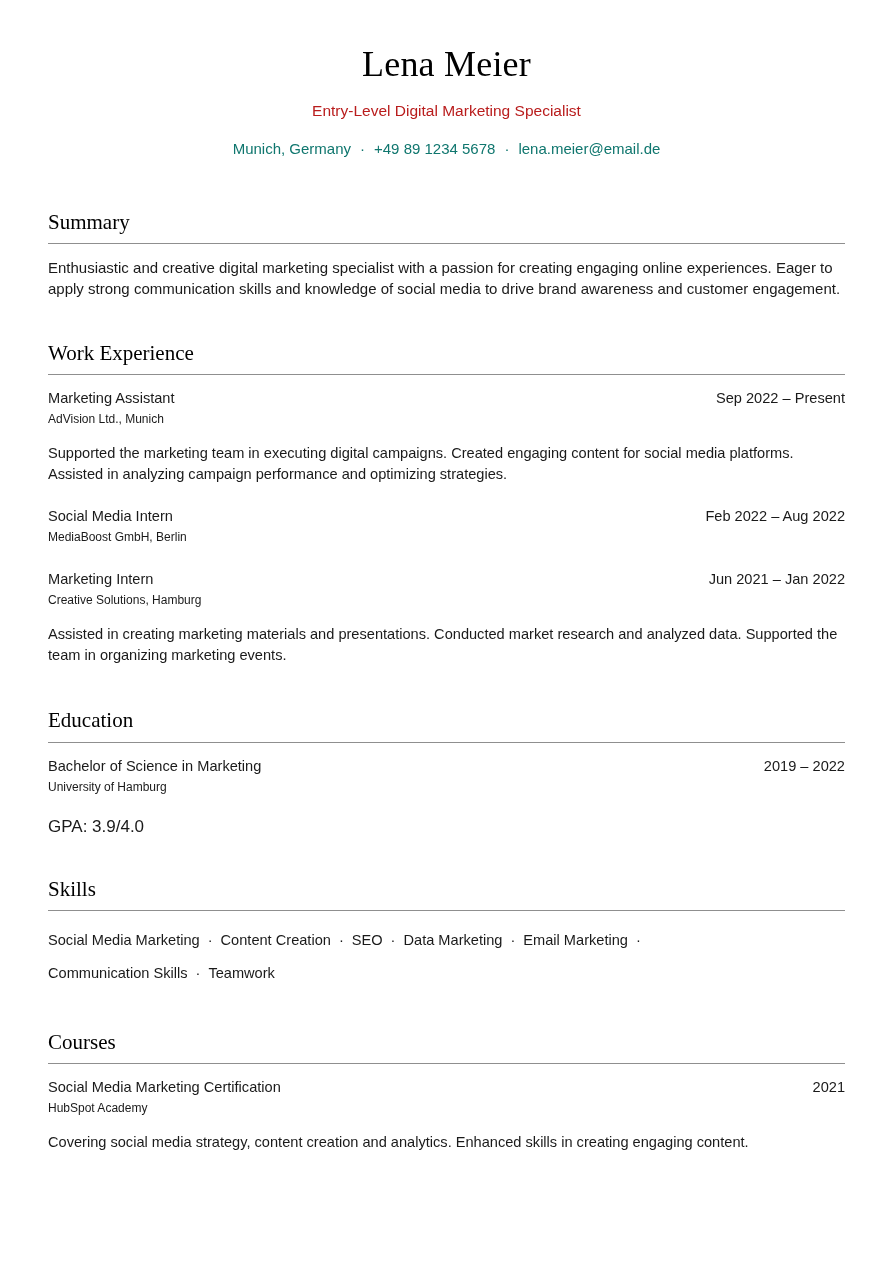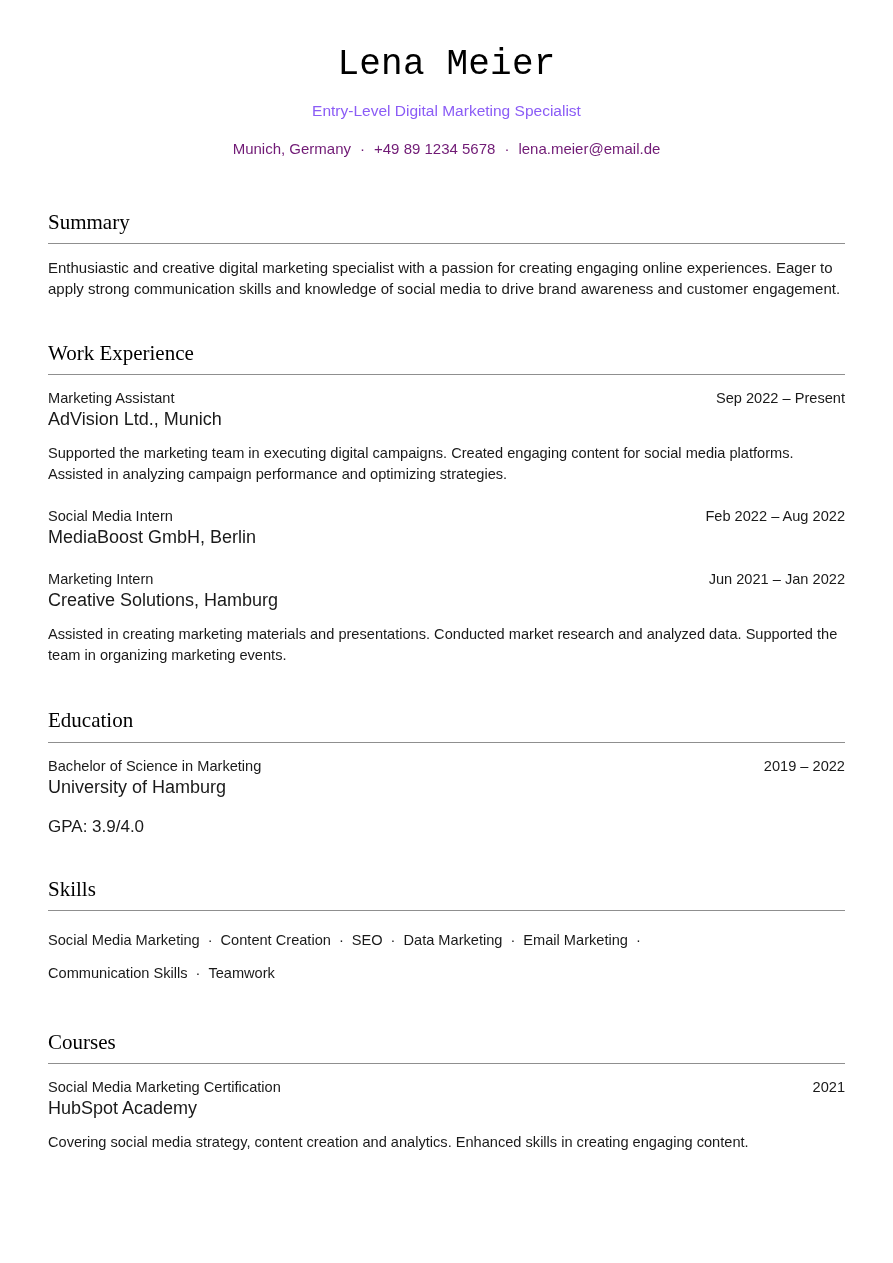--- a/index.html
+++ b/index.html
@@ -23,38 +23,38 @@
     padding: 0 48px;
     overflow: hidden;
   }
 
   
   .header {
     text-align: center;
     padding-top: 44px;
   }
   .name {
-    font-family: Liberation Mono, monospace;
+    font-family: Liberation Serif, serif;
     font-size: 36px;
     font-weight: normal;
     line-height: 1.15;
     letter-spacing: 0.2px;
     color: #000000;
     margin: 0;
   }
   .headline {
     font-size: 15.5px;
     line-height: 1.3;
-    color: #8b5cf6;
+    color: #b91c1c;
     margin-top: 16px;
   }
   .contact {
     font-size: 15px;
     line-height: 1.3;
-    color: #701a75;
+    color: #0f766e;
     margin-top: 17px;
   }
   .contact .sep {
     display: inline-block;
     padding: 0 9px;
   }
 
   
   .section {
     margin-top: 30px;
@@ -101,21 +101,21 @@
     color: #1a1a1a;
   }
   .entry-date {
     font-size: 14.6px;
     line-height: 21px;
     color: #1a1a1a;
     white-space: nowrap;
     padding-left: 16px;
   }
   .entry-org {
-    font-size: 18px;
+    font-size: 12px;
     line-height: 21px;
     color: #1a1a1a;
   }
   .entry-desc {
     font-size: 14.6px;
     line-height: 21px;
     color: #1a1a1a;
     margin-top: 13px;
   }
 

